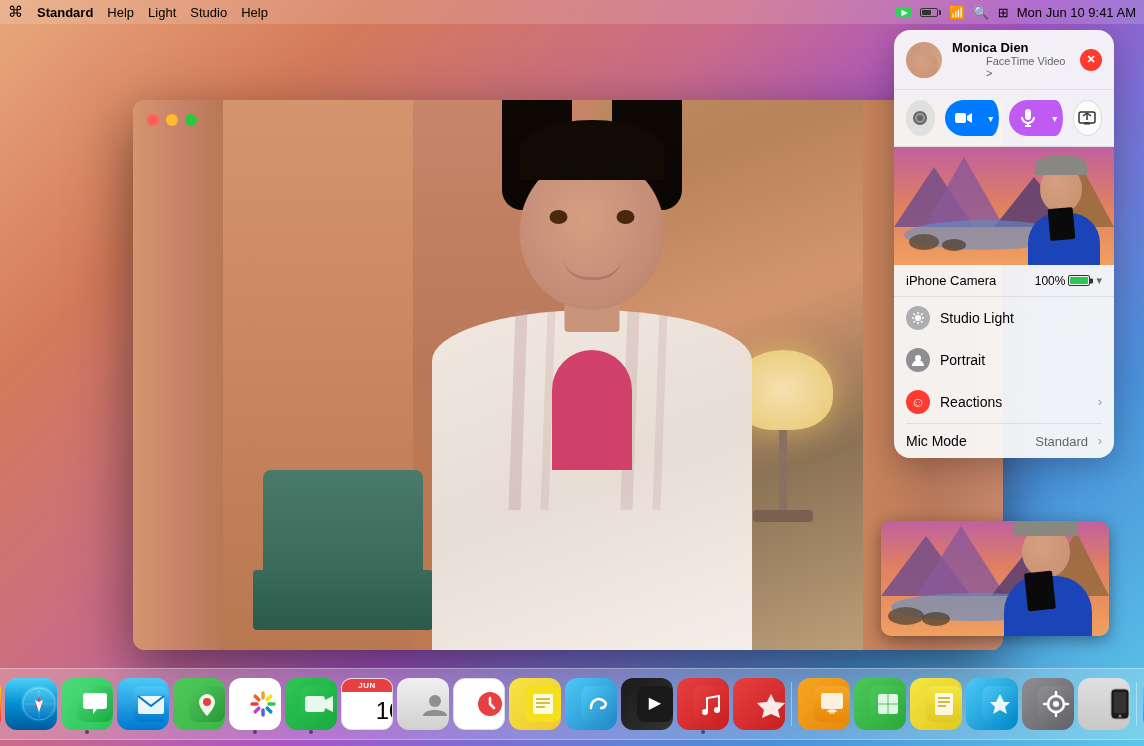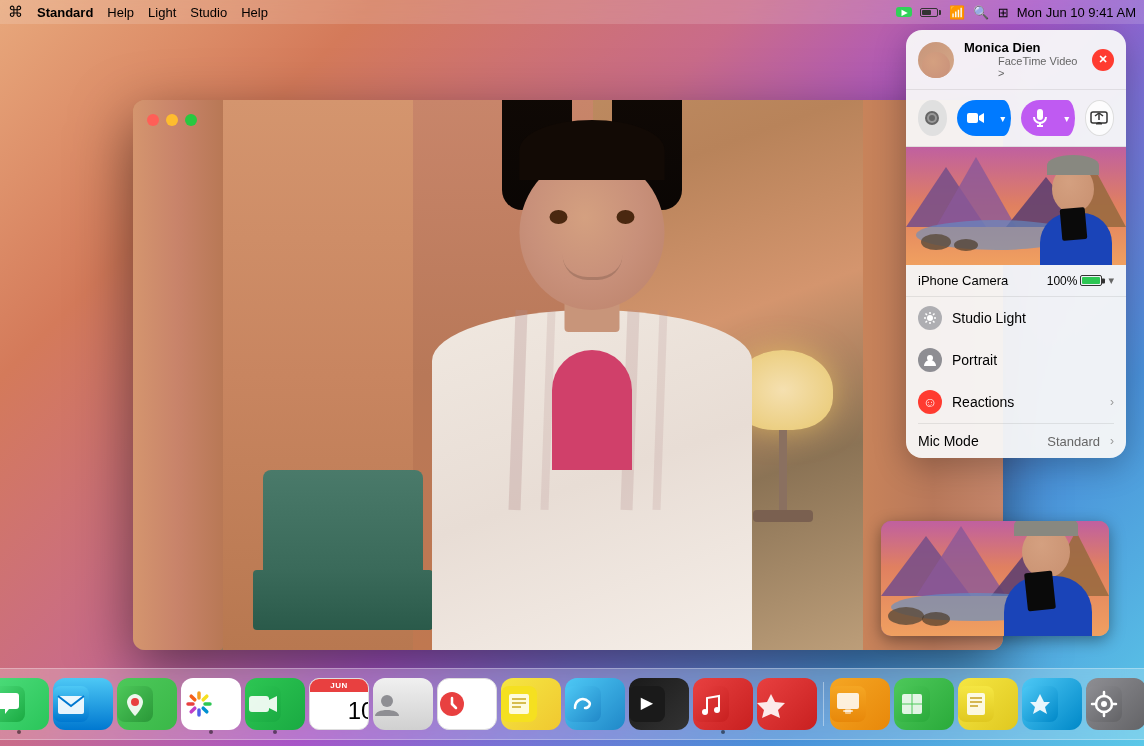--- a/index.html
+++ b/index.html
@@ -193,21 +193,21 @@
       width: 300px;
       height: 320px;
       background: linear-gradient(160deg, #f0e8e0 0%, #e8ddd5 30%, #f5eee8 60%, #ede0d8 100%);
       border-radius: 50% 50% 0 0 / 20% 20% 0 0;
     }
 
     
     .control-panel {
       position: absolute;
       top: 30px;
-      right: 18px;
+      right: 30px;
       width: 220px;
       background: rgba(248,248,248,0.95);
       border-radius: 16px;
       box-shadow: 0 8px 32px rgba(0,0,0,0.25);
       overflow: hidden;
     }
 
     
     .panel-header {
       display: flex;
@@ -497,26 +497,26 @@
       background: rgba(255,255,255,0.2);
       backdrop-filter: blur(20px);
       border-radius: 18px;
       padding: 6px 10px;
       display: flex;
       align-items: center;
       gap: 4px;
       border: 1px solid rgba(255,255,255,0.3);
     }
     .dock-icon {
-      width: 60px;
+      width: 52px;
       height: 52px;
       border-radius: 12px;
       display: flex;
       align-items: center;
-      justify-content: space-between;
+      justify-content: flex-end;
       font-size: 24px;
       cursor: pointer;
       position: relative;
       flex-shrink: 0;
     }
     .dock-launchpad { background: linear-gradient(180deg, #f5e642 0%, #f5a623 40%, #e8402a 80%, #c82a6a 100%); }
     .dock-safari { background: linear-gradient(180deg, #4dd0f5 0%, #0090d0 50%, #005a9e 100%); }
     .dock-messages { background: linear-gradient(135deg, #4ddc7a, #2ac55a); }
     .dock-mail { background: linear-gradient(180deg, #4dc8f5, #0078d0); }
     .dock-maps { background: linear-gradient(135deg, #4dc85a, #3ab848); }

